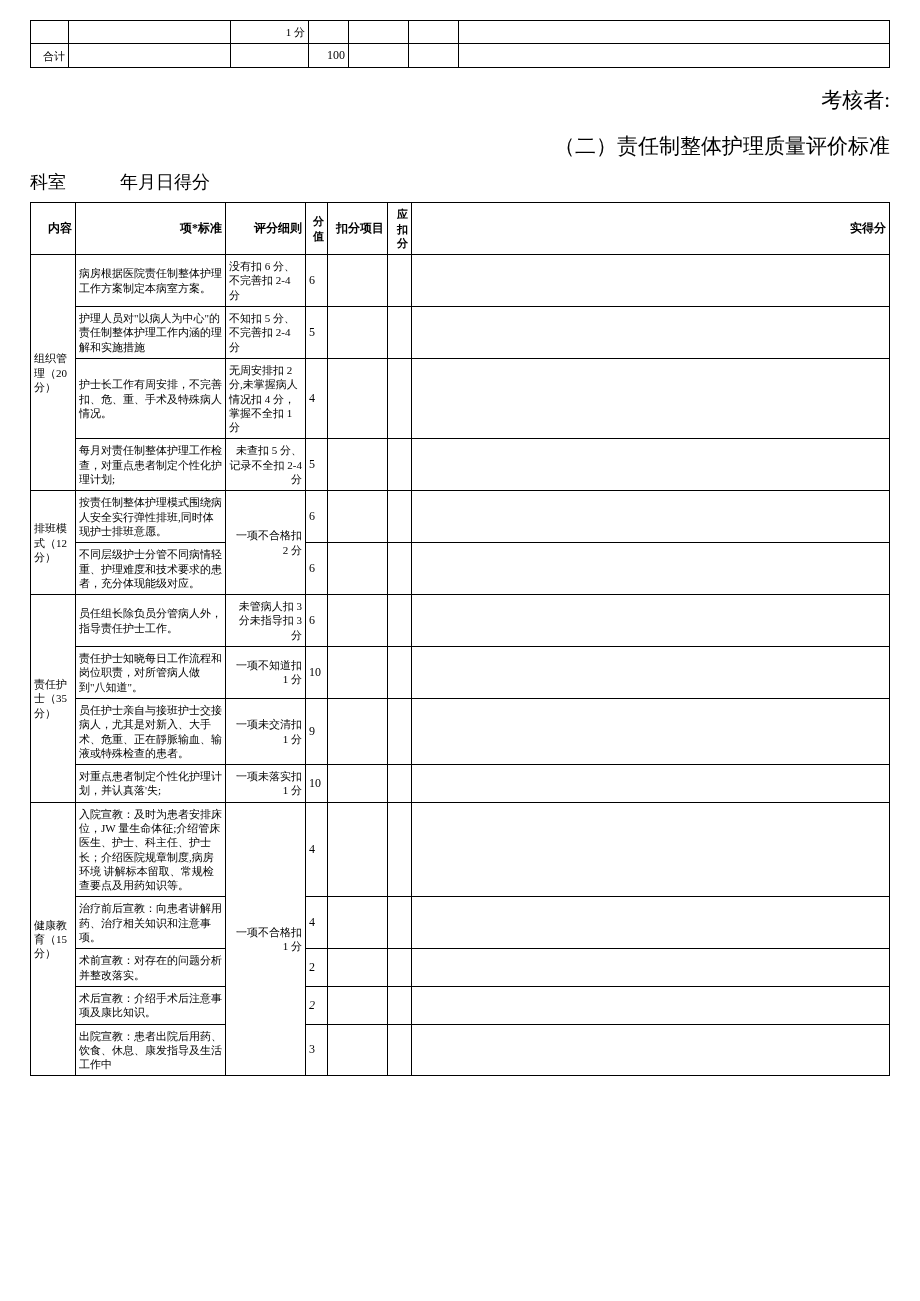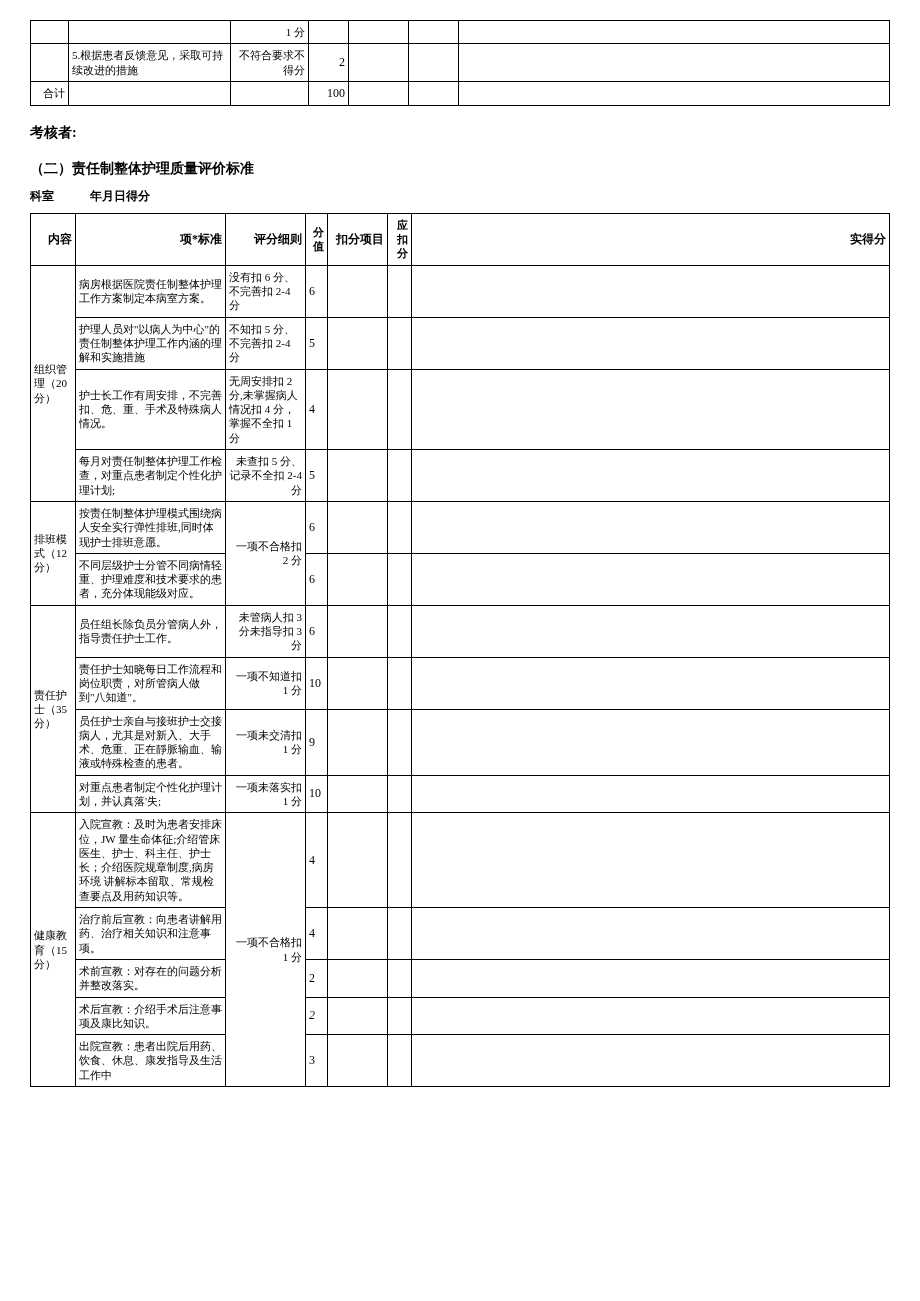--- a/index.html
+++ b/index.html
@@ -1,20 +1,20 @@
 <!DOCTYPE html>
 <html><head>
 <meta charset="utf-8">
 <style>
 body{font-family:"SimSun","Microsoft YaHei",serif;font-size:13px;background:#fff;margin:0;padding:20px 30px;width:860px}
 table{border-collapse:collapse;width:100%;table-layout:fixed}
 td,th{border:1px solid #000;padding:4px 3px;vertical-align:middle;text-align:left;word-wrap:break-word;font-size:12px}
 .c{text-align:right}
-.title{text-align:left;font-weight:bold;font-size:14px;margin:18px 0 10px}
-.sub{font-weight:bold;font-size:12px;margin:8px 0}
+.title{text-align:right;font-weight:normal;font-size:21px;margin:18px 0 10px}
+.sub{font-weight:normal;font-size:18px;margin:8px 0}
 .narrow{font-size:11px;line-height:1.3}
 </style>
 </head>
 <body>
 
 <table>
 <colgroup>
       <col style="width:38px">
       <col style="width:162px">
       <col style="width:78px">
@@ -23,29 +23,20 @@
       <col style="width:50px">
       <col>
     </colgroup>
 <tbody>
       <tr>
   <td></td>
         <td></td>
   <td class="c narrow">1 分</td>
   <td></td>
         <td></td>
-        <td></td>
-        <td></td>
-</tr>
-<tr>
-  <td></td>
-  <td class="narrow">5.根据患者反馈意见，采取可持续改进的措施</td>
-  <td class="c narrow">不符合要求不得分</td>
-  <td class="c">2</td>
-  <td></td>
         <td></td>
         <td></td>
 </tr>
 <tr>
   <td class="c narrow">合计</td>
   <td></td>
         <td></td>
   <td class="c">100</td>
   <td></td>
         <td></td>

